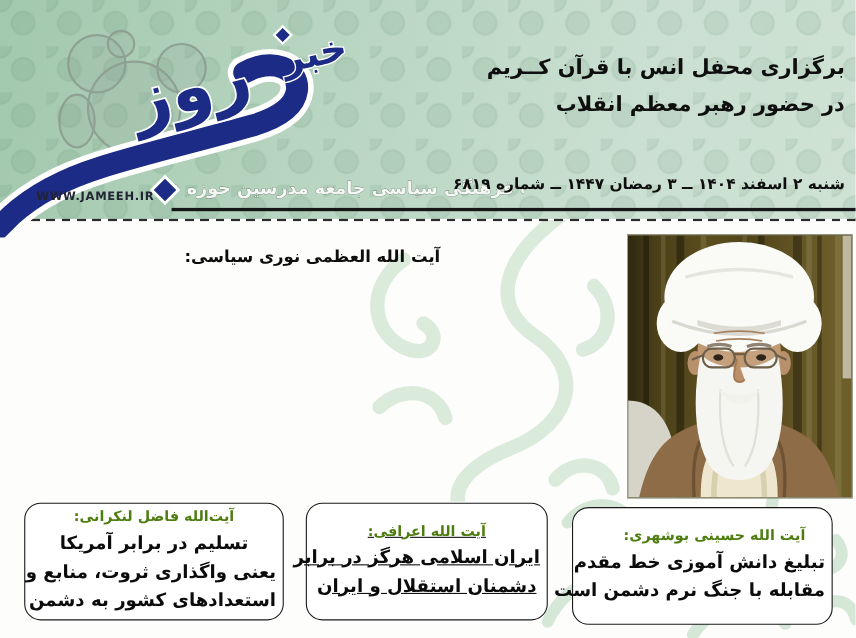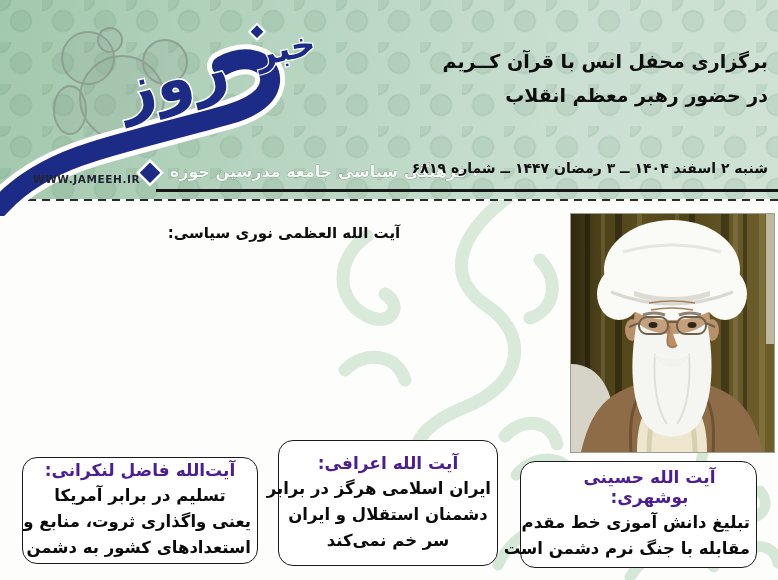--- a/index.html
+++ b/index.html
@@ -59,25 +59,25 @@
     border:1px solid #9aa08e;box-sizing:content-box;background:#4a3f18;
   }
 
   
   .watermark-br{position:absolute;left:480px;top:415px;z-index:0;}
   .quote-box{
     position:absolute;z-index:2;background:#ffffff;border:1.7px solid #1a1a1a;border-radius:15px;
     direction:rtl;text-align:center;display:flex;flex-direction:column;justify-content:center;
     box-sizing:border-box;padding:4px 6px;
   }
-  .quote-box .q-kicker{font-size:17px;font-weight:bold;color:#4c1d95;margin-bottom:3px;}
+  .quote-box .q-kicker{font-size:13px;font-weight:bold;color:#4d7c0f;margin-bottom:3px;}
   .quote-box .q-lines{font-size:16.5px;font-weight:bold;color:#0b0b0b;}
   .quote-box .q-lines div{line-height:26px;white-space:nowrap;}
   .box-right{left:520px;top:461px;width:237px;height:107px;padding-left:28px;}
-  .box-mid{left:278px;top:440px;width:220px;height:126px;}
+  .box-mid{left:278px;top:457px;width:220px;height:107px;text-decoration:underline;}
   .box-left{left:22px;top:457px;width:236px;height:107px;}
 </style>
 </head>
 <body>
 
 <div class="page">
 
   <header class="masthead">
     <div class="pattern"></div>
 
@@ -222,21 +222,20 @@
         <div>تبلیغ دانش آموزی خط مقدم</div>
         <div>مقابله با جنگ نرم دشمن است</div>
       </div>
   </section>
 
   <section class="quote-box box-mid">
     <div class="q-kicker">آیت الله اعرافی:</div>
     <div class="q-lines">
         <div>ایران اسلامی هرگز در برابر</div>
         <div>دشمنان استقلال و ایران</div>
-        <div>سر خم نمی‌کند</div>
       </div>
   </section>
 
   <section class="quote-box box-left">
     <div class="q-kicker">آیت‌الله فاضل لنکرانی:</div>
     <div class="q-lines">
         <div>تسلیم در برابر آمریکا</div>
         <div>یعنی واگذاری ثروت، منابع و</div>
         <div>استعدادهای کشور به دشمن</div>
       </div>

